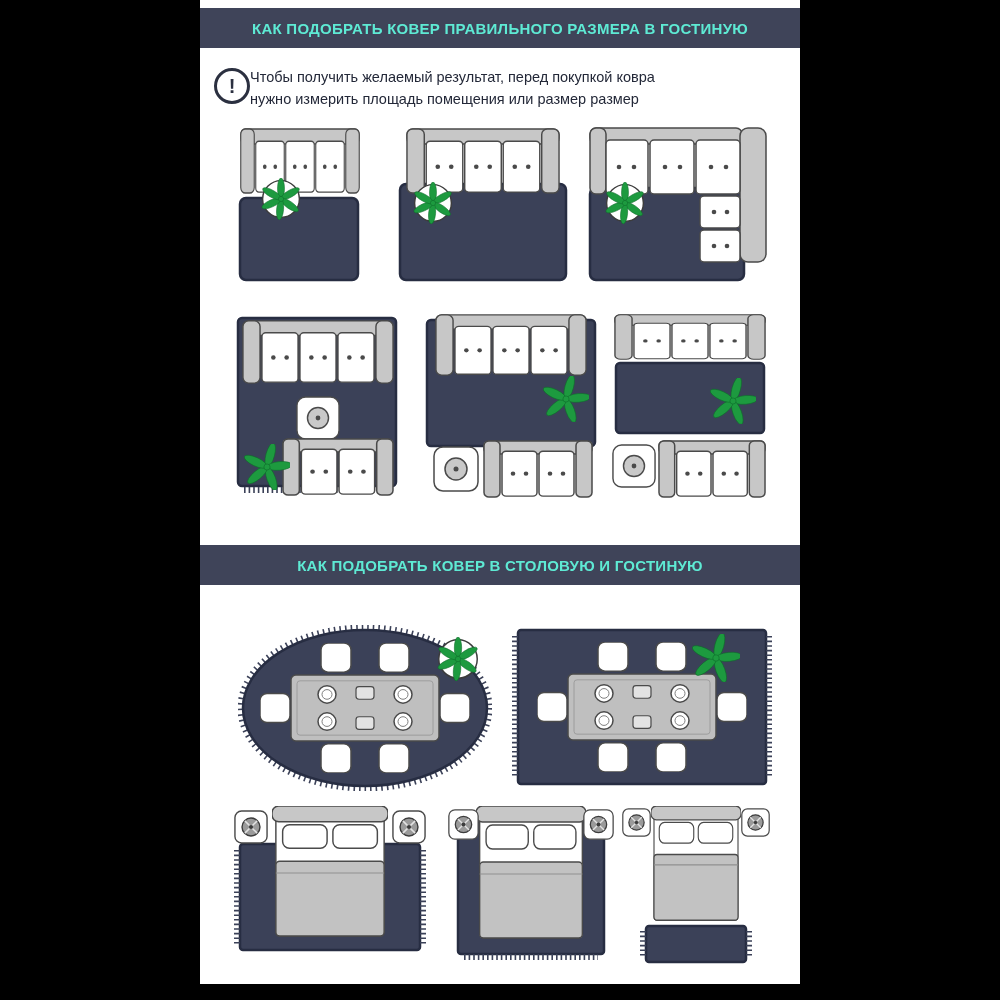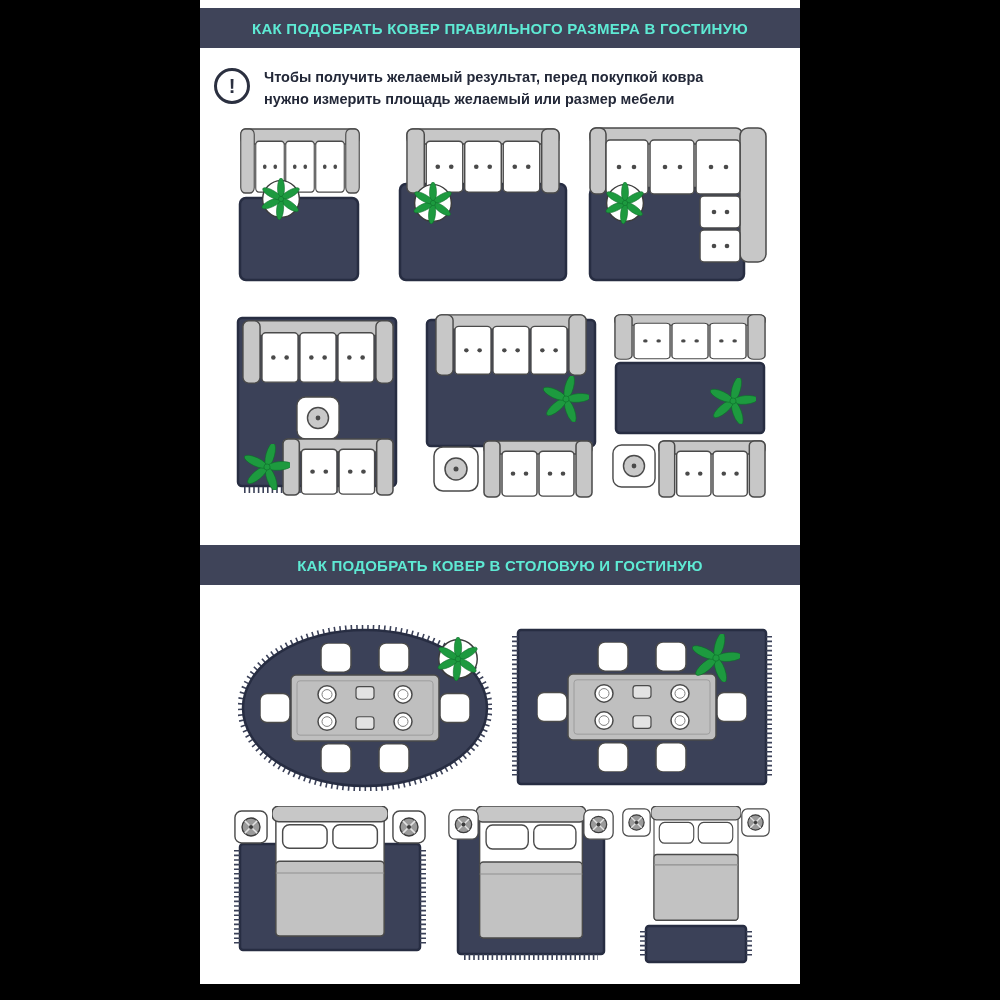--- a/index.html
+++ b/index.html
@@ -4,21 +4,21 @@
 <style>
   html,body{margin:0;padding:0;background:#000;}
   body{font-family:"Liberation Sans",sans-serif;}
   .canvas{position:relative;width:1000px;height:1000px;background:var(--page-bg,#000);overflow:hidden;margin:0 auto;}
   .content{position:absolute;left:200px;top:0;width:600px;height:984px;background:var(--content-bg,#fff);overflow:hidden;}
   .section-header{position:absolute;left:0;width:600px;height:40px;background:var(--header-bg,#3f4459);
     color:#5eead4;display:flex;align-items:center;justify-content:center;font-weight:700;font-size:15px;letter-spacing:.25px;white-space:nowrap;}
   .warning{position:absolute;left:14px;top:66px;display:flex;align-items:flex-start;}
   .warn-icon{width:30px;height:30px;border:3px solid #2b3040;border-radius:50%;color:#2b3040;
     font-weight:800;font-size:20px;line-height:30px;text-align:center;flex:0 0 auto;margin-top:2px;}
-  .warn-text{margin-left:14px;color:var(--text,#232838);font-size:14.5px;font-weight:700;line-height:22px;}
+  .warn-text{color:var(--text,#232838);font-size:14.5px;font-weight:400;line-height:22px;}
   .diag{position:absolute;}
   
   .rugfill{fill:var(--rug,#3b4158);stroke:var(--rug-border,#272d42);stroke-width:2.5px;}
   .frame{fill:var(--furniture,#c7c7c7);stroke:var(--outline,#4a4a4a);stroke-width:1.5px;}
   .cushion{fill:#fff;stroke:var(--outline,#4a4a4a);stroke-width:1.5px;}
   .dot{fill:var(--outline,#4a4a4a);}
   .blanket{fill:#c2c2c2;stroke:var(--outline,#4a4a4a);stroke-width:1.5px;}
   .tabletop{fill:#bfbfbf;stroke:var(--outline,#4a4a4a);stroke-width:1.5px;}
   .chair{fill:#fff;stroke:var(--outline,#4a4a4a);stroke-width:1.5px;}
   .plate{fill:#fff;stroke:var(--outline,#4a4a4a);stroke-width:1.5px;}
@@ -143,21 +143,21 @@
   <div class="content">
 
     <div class="section-header" style="top:8px">
       <span>КАК ПОДОБРАТЬ КОВЕР ПРАВИЛЬНОГО РАЗМЕРА В ГОСТИНУЮ</span>
     </div>
 
     <div class="warning">
       <div class="warn-icon">!</div>
       <div class="warn-text">
         <div>Чтобы получить желаемый результат, перед покупкой ковра</div>
-        <div>нужно измерить площадь желаемый или размер мебели</div>
+        <div>нужно измерить площадь помещения или размер размер</div>
       </div>
     </div>
 
     <svg class="diag" style="left:38px;top:126px" width="124" height="158" viewBox="0 0 124 158">
       <use href="#sofa3" x="2" y="2" width="120" height="66"></use>
       <rect x="2" y="72" width="118" height="82" rx="6" class="rugfill"></rect>
       <use href="#plantpot" x="22" y="52" width="42" height="42"></use>
     </svg>
 
     <svg class="diag" style="left:198px;top:126px" width="170" height="158" viewBox="0 0 170 158">

